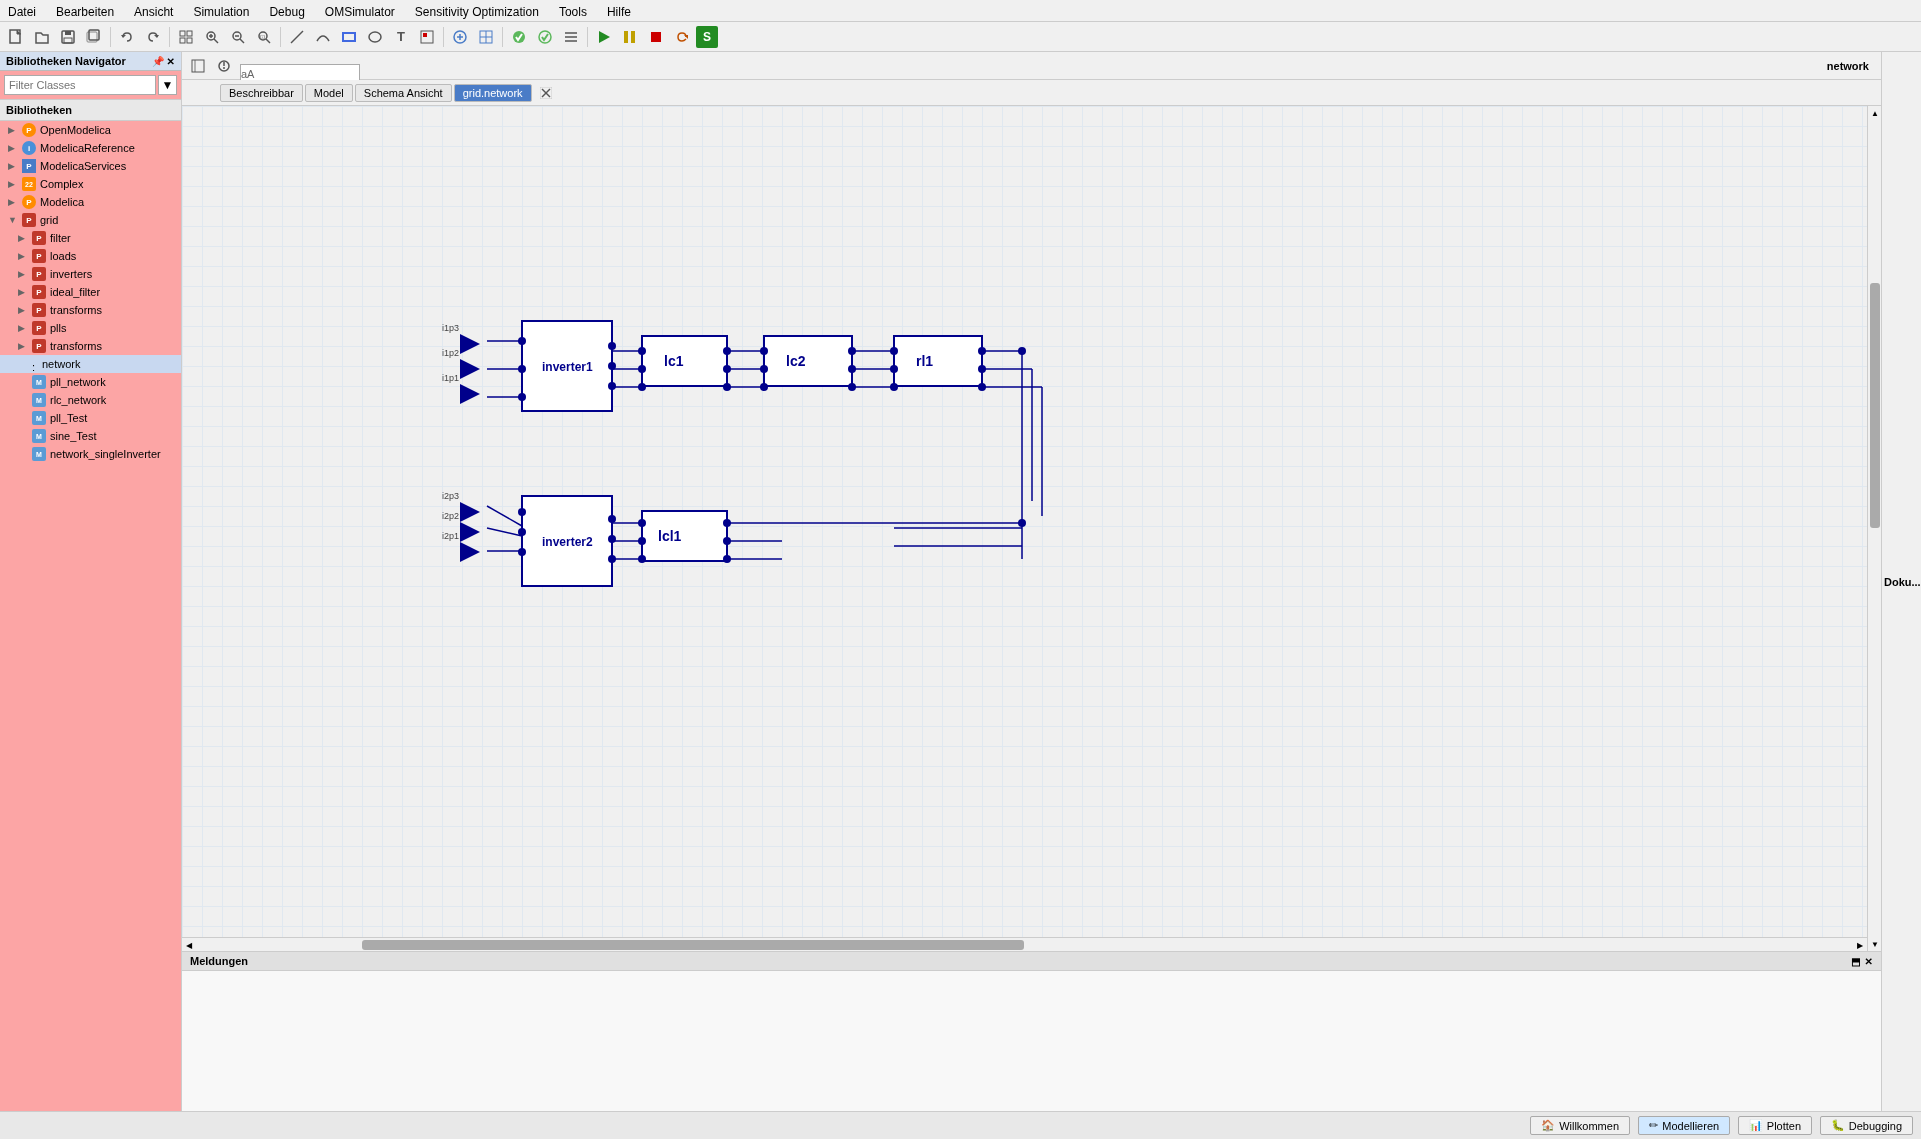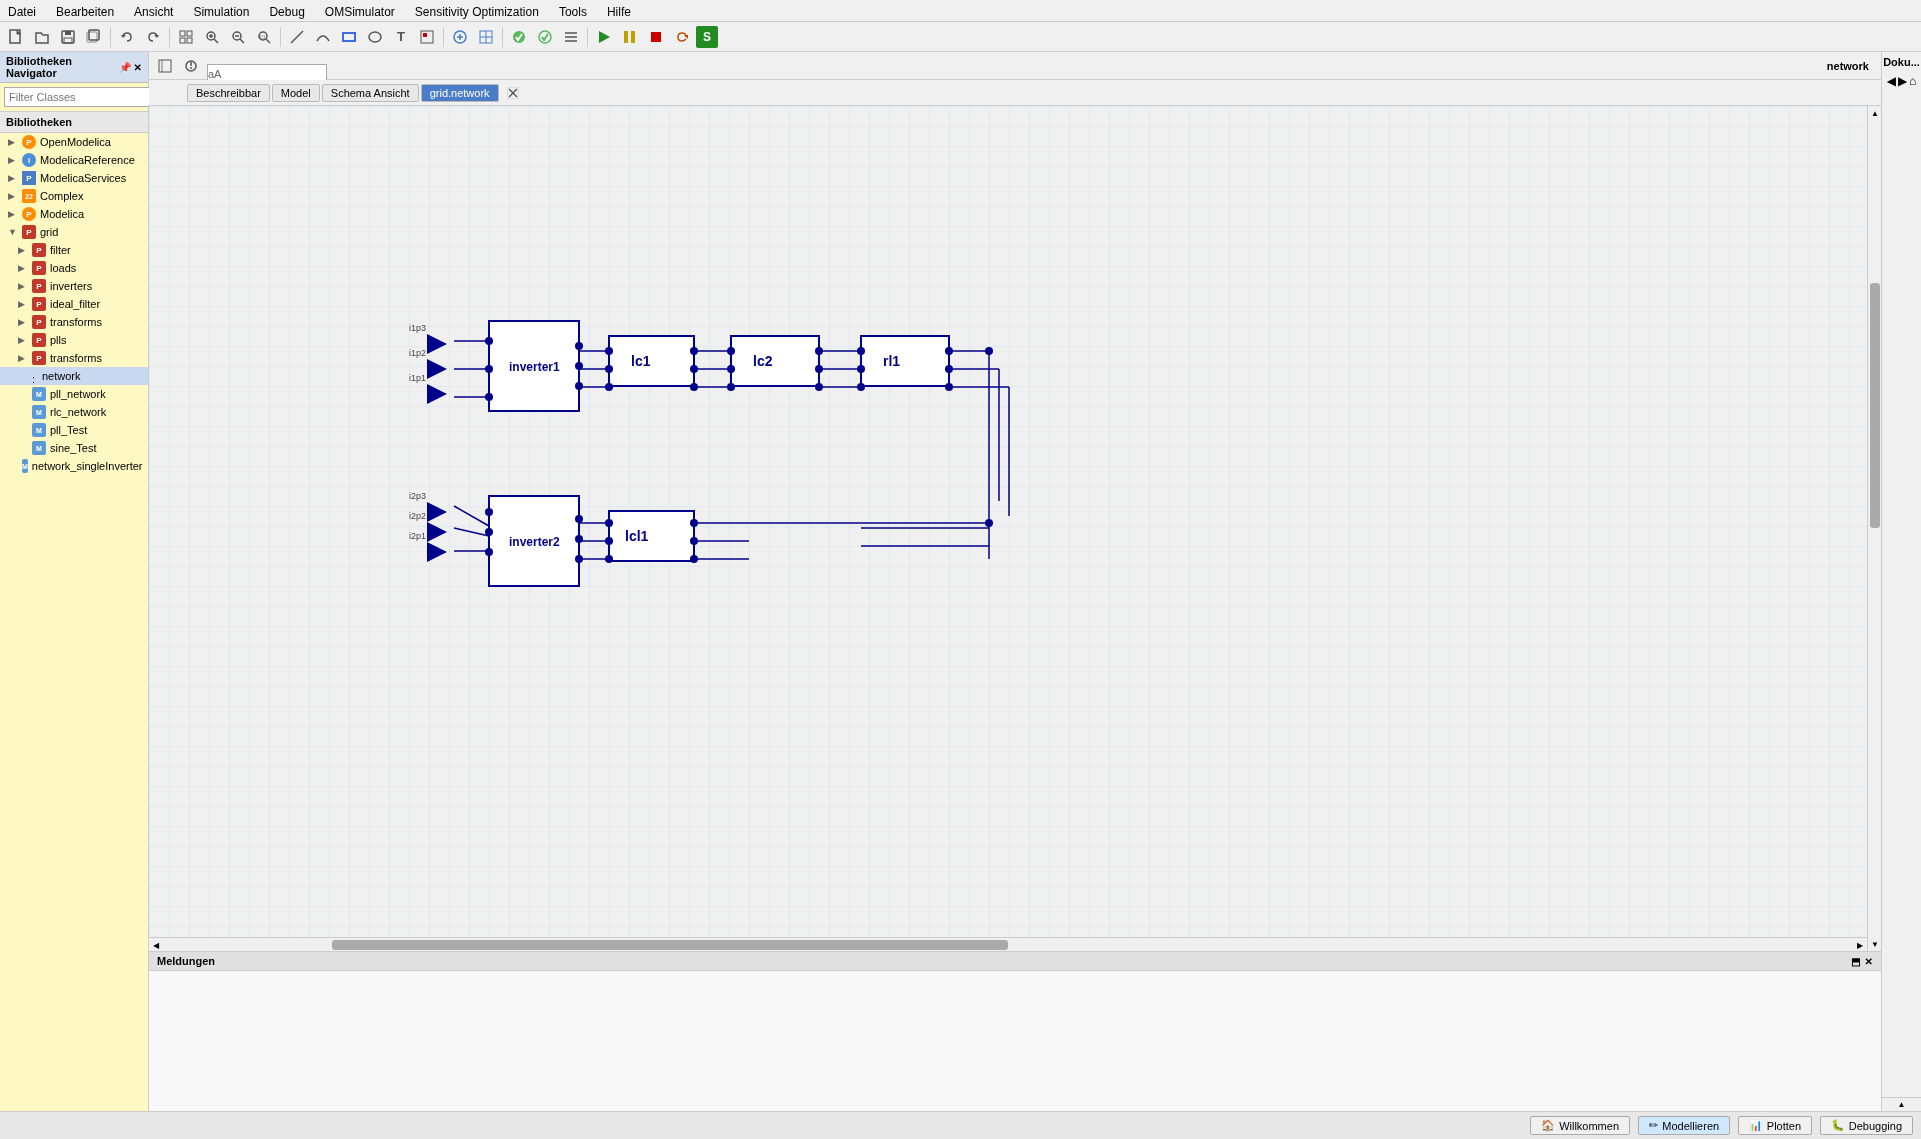--- a/index.html
+++ b/index.html
@@ -14,21 +14,21 @@
     .toolbar-btn { width: 24px; height: 24px; display: flex; align-items: center; justify-content: center; cursor: pointer; border: 1px solid transparent; border-radius: 2px; font-size: 14px; }
     .toolbar-separator { width: 1px; height: 20px; background: #ccc; margin: 0 2px; }
 
     
     .toolbar2 { background: #f0f0f0; border-bottom: 1px solid #ccc; height: 28px; display: flex; align-items: center; padding: 0 4px; gap: 4px; }
 
     
     .main-layout { display: flex; height: calc(1139px - 22px - 30px - 28px); }
 
     
-    .sidebar { width: 149px; background: #fef9c3; border-right: 1px solid #ccc; display: flex; flex-direction: column; }
+    .sidebar { width: 182px; background: #fca5a5; border-right: 1px solid #ccc; display: flex; flex-direction: column; }
     .sidebar-header { background: #d4e0f0; padding: 3px 6px; font-size: 11px; font-weight: bold; border-bottom: 1px solid #bbb; display: flex; justify-content: space-between; align-items: center; }
     .sidebar-filter { padding: 4px; border-bottom: 1px solid #ccc; display: flex; gap: 2px; }
     .sidebar-filter input { flex: 1; height: 20px; border: 1px solid #aaa; padding: 0 4px; font-size: 11px; }
     .sidebar-filter-btn { width: 20px; height: 20px; cursor: pointer; display: flex; align-items: center; justify-content: center; border: 1px solid #aaa; background: #fff; }
     .sidebar-section { padding: 4px 6px; font-size: 11px; font-weight: bold; background: #e8e8e8; border-bottom: 1px solid #ccc; }
     .sidebar-item { padding: 2px 6px 2px 14px; font-size: 11px; cursor: pointer; display: flex; align-items: center; gap: 4px; height: 18px; }
     .sidebar-item.selected { background: #c8d8f0; }
     .expand-icon { font-size: 9px; color: #666; width: 10px; }
     .level1 { padding-left: 8px; }
     .level2 { padding-left: 18px; }
@@ -556,21 +556,21 @@
           <div style="display:flex;gap:4px;">
             <span style="cursor:pointer;font-size:10px;">⬒</span>
             <span style="cursor:pointer;font-size:10px;">✕</span>
           </div>
         </div>
         <div class="bottom-content"></div>
       </div>
     </div>
   </div>
 
-  <div style="width:40px;background:#f0f0f0;border-left:1px solid #ccc;display:flex;flex-direction:column;align-items:center;">
+  <div style="width:40px;background:#f0f0f0;border-left:1px solid #ccc;display:flex;flex-direction:row;align-items:center;">
     <div style="font-size:11px;padding:4px 2px;font-weight:bold;">Doku...</div>
     <div style="display:flex;flex-direction:row;gap:2px;padding:2px;">
       <span style="cursor:pointer;font-size:12px;">◀</span>
       <span style="cursor:pointer;font-size:12px;">▶</span>
       <span style="cursor:pointer;font-size:12px;">⌂</span>
     </div>
     <div style="flex:1;"></div>
     <div style="width:100%;height:14px;background:#f0f0f0;border-top:1px solid #ccc;display:flex;align-items:center;justify-content:center;">
       <span style="font-size:8px;">▲</span>
     </div>

